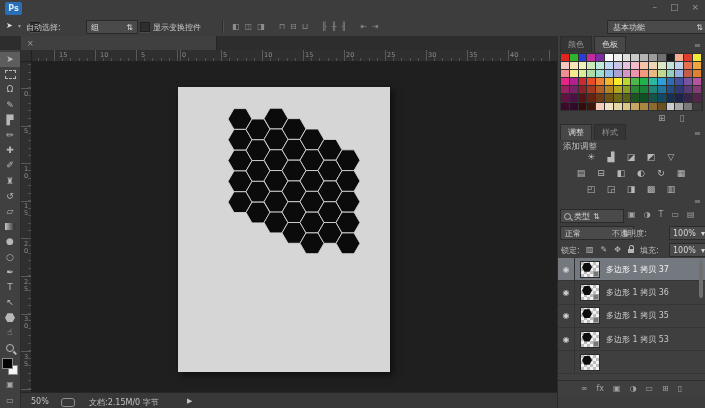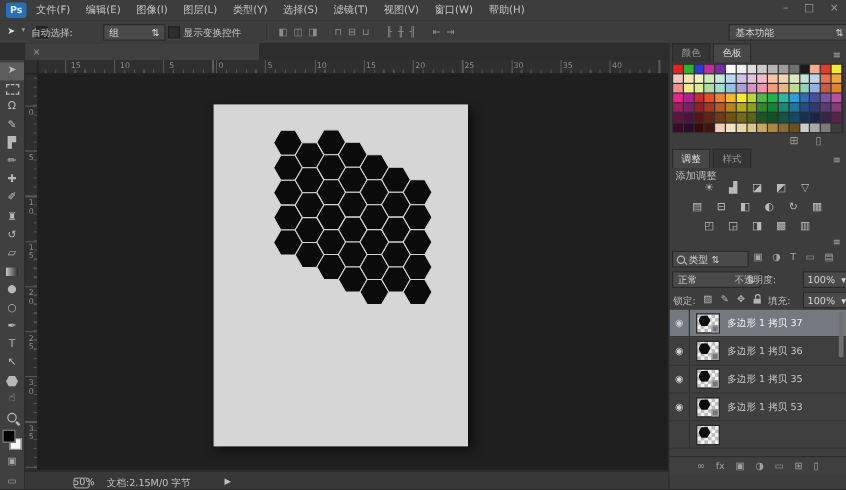--- a/index.html
+++ b/index.html
@@ -114,21 +114,21 @@
   .lshape{position:absolute;left:1px;top:1px;width:10px;height:9px;background:#0d0d0d;
           clip-path:polygon(25% 0,75% 0,100% 50%,75% 100%,25% 100%,0 50%);}
   .lbadge{position:absolute;right:0;bottom:0;width:6px;height:6px;background:#767676;border:1px solid #a5a5a5;box-sizing:border-box;}
   .lname{font-size:8px;color:#c9c9c9;margin-left:6px;white-space:nowrap;}
   .lrow.sel .lname{color:#f2f2f2;}
   #ly-scroll{left:699px;top:260px;width:4px;height:38px;background:#6f6f6f;border-radius:2px;}
   #ly-bottom{left:558px;top:380px;width:147px;height:15px;background:#3f3f3f;border-top:1px solid #2d2d2d;
              display:flex;align-items:center;justify-content:center;gap:9px;font-size:8px;color:#a2a2a2;}
   
   #statusbar{left:21px;top:392px;width:536px;height:16px;background:#383838;border-top:1px solid #262626;}
-  #st-zoom{left:10px;top:4px;font-size:8px;color:#c2c2c2;margin-left:30px;}
+  #st-zoom{left:10px;top:4px;font-size:8px;color:#c2c2c2;}
   #st-icon{left:40px;top:5px;width:12px;height:7px;border:1px solid #8f8f8f;border-radius:3px;}
   #st-doc{left:68px;top:4px;font-size:8px;color:#c2c2c2;}
   #st-arrow{left:166px;top:4px;font-size:7px;color:#c2c2c2;}
   
   #watermark{left:556px;top:357px;width:150px;height:42px;z-index:50;}
   #wm-icon{position:absolute;left:2px;top:5px;width:30px;height:28px;}
   #wm-b1{position:absolute;left:0;top:0;width:20px;height:17px;background:#fff;border-radius:10px;}
   #wm-b1::before,#wm-b1::after{content:"";position:absolute;top:5px;width:2.5px;height:2.5px;border-radius:50%;background:#4a4a4a;}
   #wm-b1::before{left:5px;} #wm-b1::after{left:11px;}
   #wm-b2{position:absolute;left:13px;top:9px;width:15px;height:13px;background:#fff;border-radius:8px;border:2px solid #3f3f3f;}
@@ -136,32 +136,20 @@
   #wm-b2::before{left:4px;} #wm-b2::after{left:9px;}
   #wm-text{position:absolute;left:33px;top:6px;font-size:24px;font-weight:bold;color:#ffffff;white-space:nowrap;letter-spacing:0px;}
 </style>
 </head>
 <body>
 
 <div id="stage">
 
   <div id="titlebar" class="abs">
     <div id="pslogo" class="abs">Ps</div>
-    <div id="menu-items" class="abs">
-        <span class="menu-item">文件(F)</span>
-        <span class="menu-item">编辑(E)</span>
-        <span class="menu-item">图像(I)</span>
-        <span class="menu-item">图层(L)</span>
-        <span class="menu-item">类型(Y)</span>
-        <span class="menu-item">选择(S)</span>
-        <span class="menu-item">滤镜(T)</span>
-        <span class="menu-item">视图(V)</span>
-        <span class="menu-item">窗口(W)</span>
-        <span class="menu-item">帮助(H)</span>
-      </div>
     <div id="winbtns" class="abs">
       <span>–</span>
       <span>□</span>
       <span>×</span>
     </div>
   </div>
 
   <div id="optionsbar" class="abs">
     <span id="opt-move" class="abs">➤</span>
     <span id="opt-move-caret" class="abs">▾</span>

